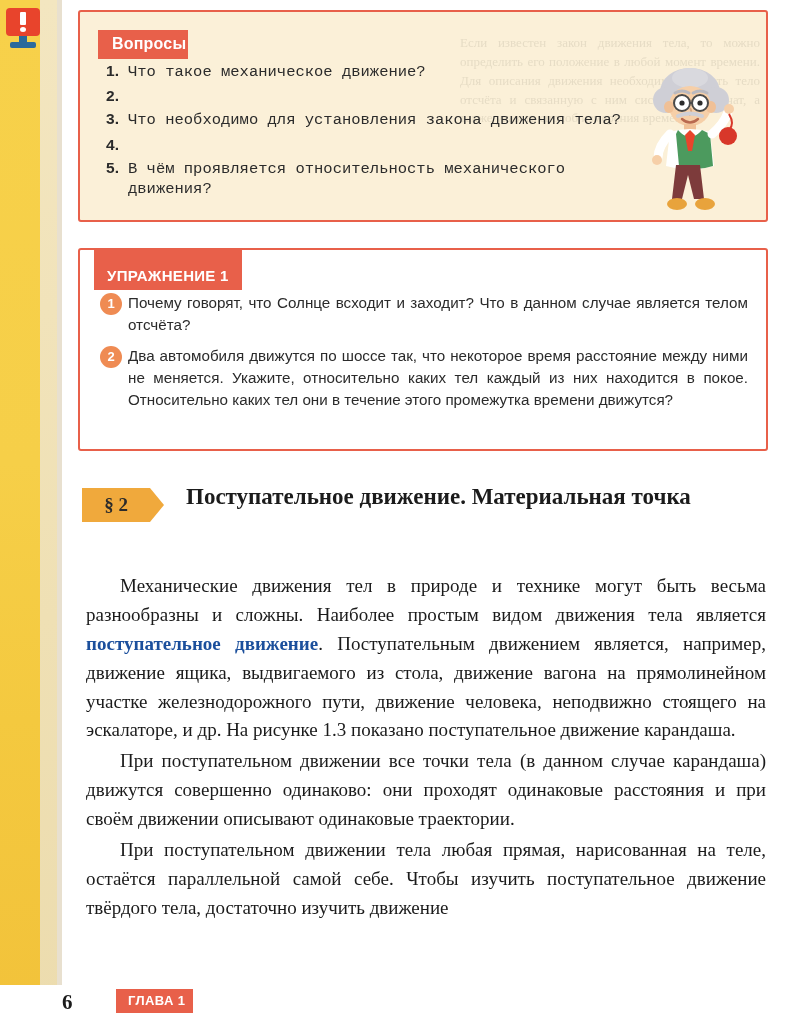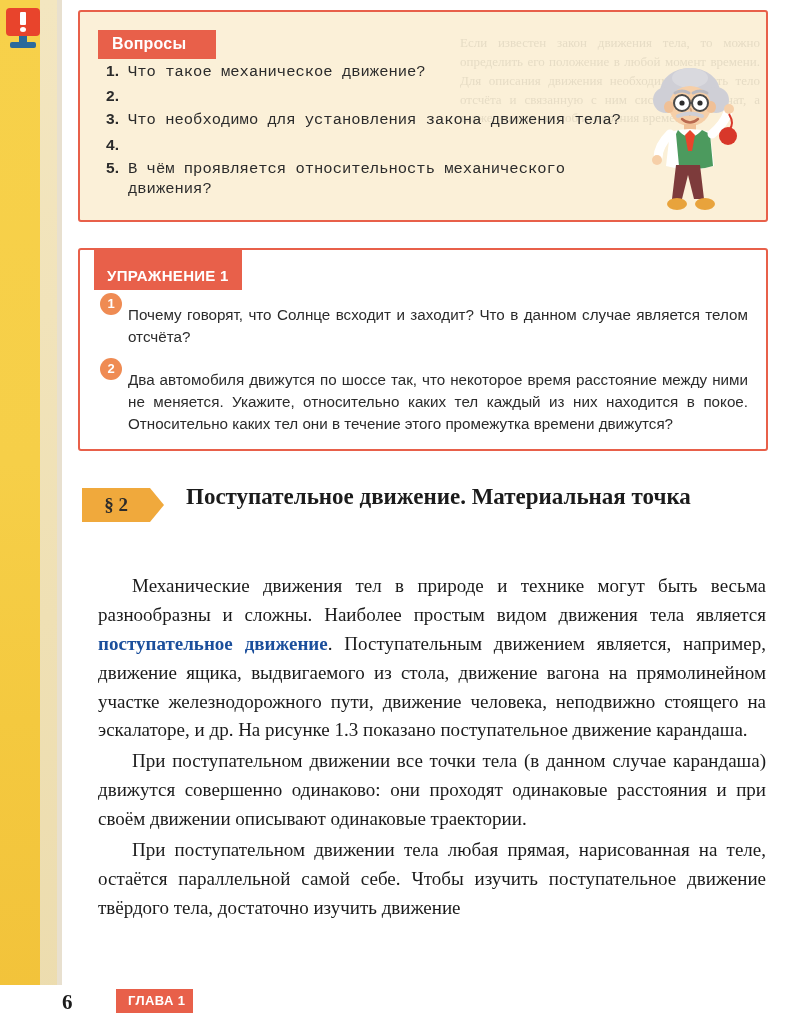--- a/index.html
+++ b/index.html
@@ -91,21 +91,21 @@
     border-radius: 3px;
     overflow: hidden;
   }
   .questions-title {
     position: absolute;
     left: 18px; top: 18px;
     background: #e8604a;
     color: #ffffff;
     font-weight: bold;
     font-size: 16px;
-    padding: 5px 30px 6px 14px;
+    padding: 5px 2px 6px 14px;
     letter-spacing: 0.2px;
   }
   .questions-list {
     position: absolute;
     left: 22px; top: 50px;
     width: 520px;
   }
   .q-item {
     display: flex;
     align-items: flex-start;
@@ -183,21 +183,20 @@
     line-height: 22px;
     text-align: center;
     margin-top: 1px;
   }
   .ex-text {
     margin-left: 6px;
     font-size: 15.2px;
     line-height: 1.45;
     color: #2b2b2b;
     text-align: justify;
-    margin-top: 12px;
   }
 
   
   .section-head {
     position: absolute;
     left: 16px; top: 482px;
     width: 690px;
   }
   .section-tag {
     position: absolute;
@@ -235,21 +234,21 @@
   .body-text {
     position: absolute;
     left: 20px; top: 572px;
     width: 684px;
     font-family: "Liberation Serif", serif;
     font-size: 19px;
     line-height: 1.52;
     color: #1b1b1b;
     text-align: justify;
   }
-  .body-text p { margin: 0 0 2px 16px; text-indent: 34px; }
+  .body-text p { margin: 0 0 2px 4px; text-indent: 34px; }
   .hl { color: #1b4f9c; font-weight: bold; }
 
   
   .footer-band {
     position: absolute;
     left: 0; bottom: 0;
     width: 794px; height: 44px;
     background: #ffffff;
   }
   .page-number {

